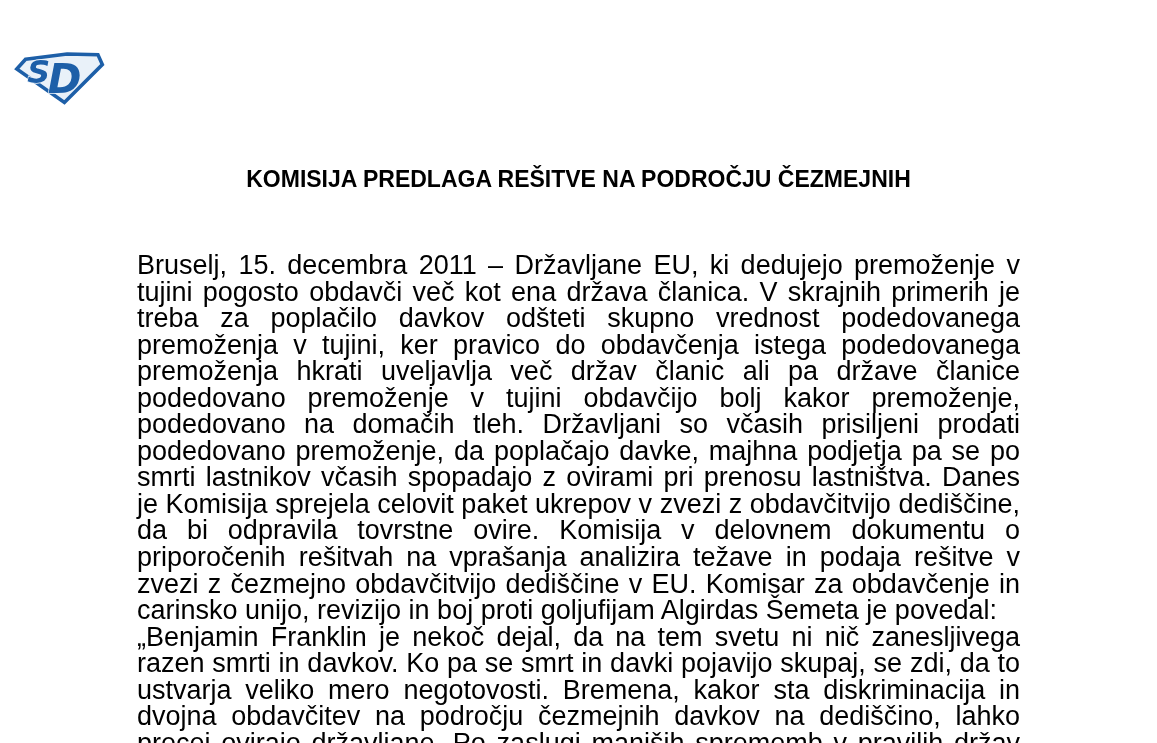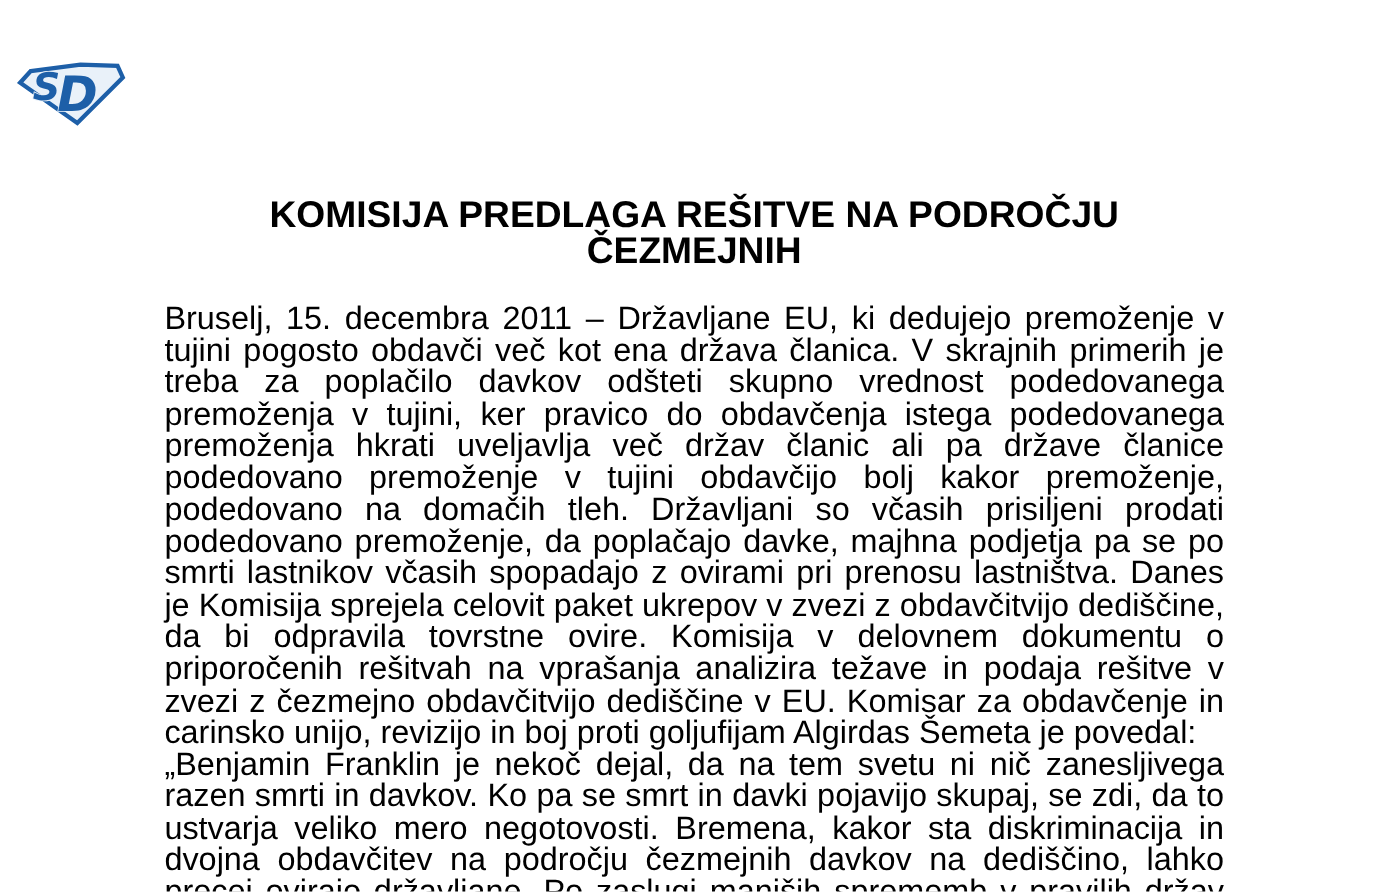--- a/index.html
+++ b/index.html
@@ -43,21 +43,21 @@
   }
   .ls { font-size: 36px; }
   .ld { font-size: 46px; }
   .doc-title {
     position: absolute;
     left: 137px;
     top: 164px;
     width: 883px;
     margin: 0;
     text-align: center;
-    font-size: 31px;
+    font-size: 23px;
     font-weight: bold;
     line-height: 30px;
     letter-spacing: 0px;
   }
   .doc-title .title-line { display: block; }
   .doc-body {
     position: absolute;
     left: 137px;
     top: 252px;
     width: 883px;

